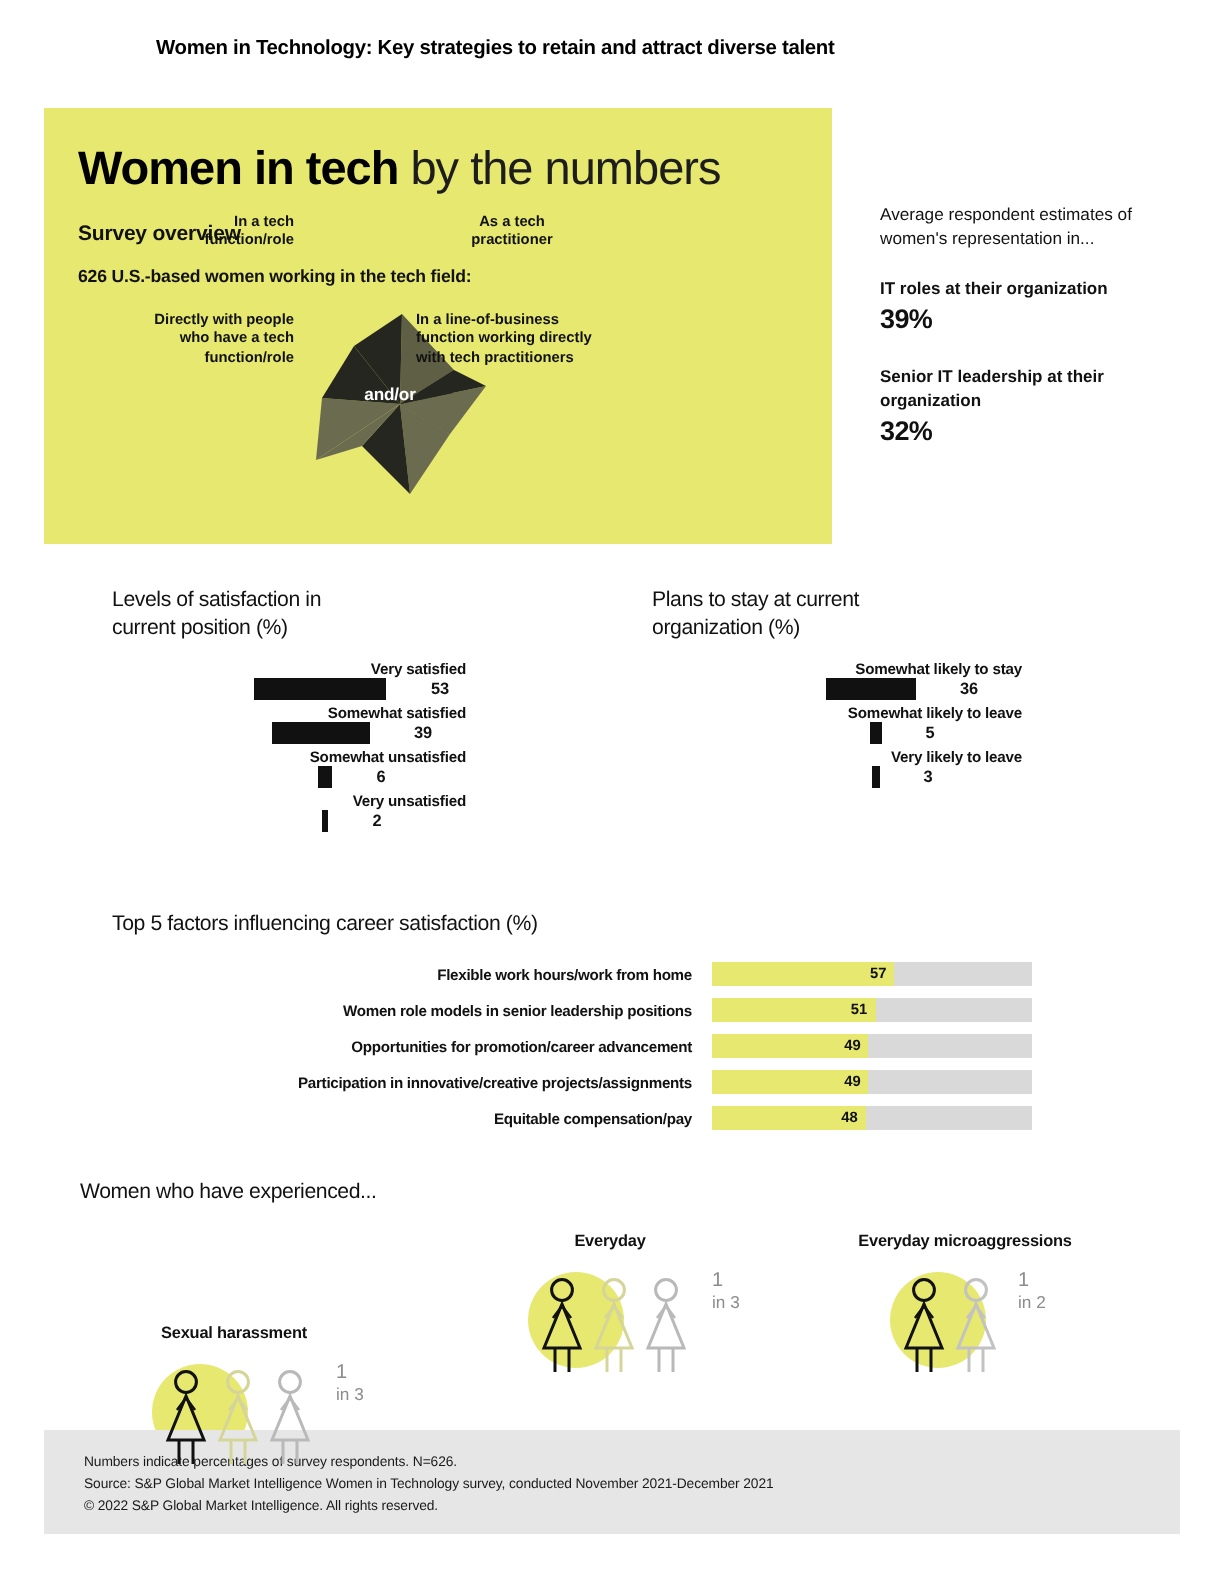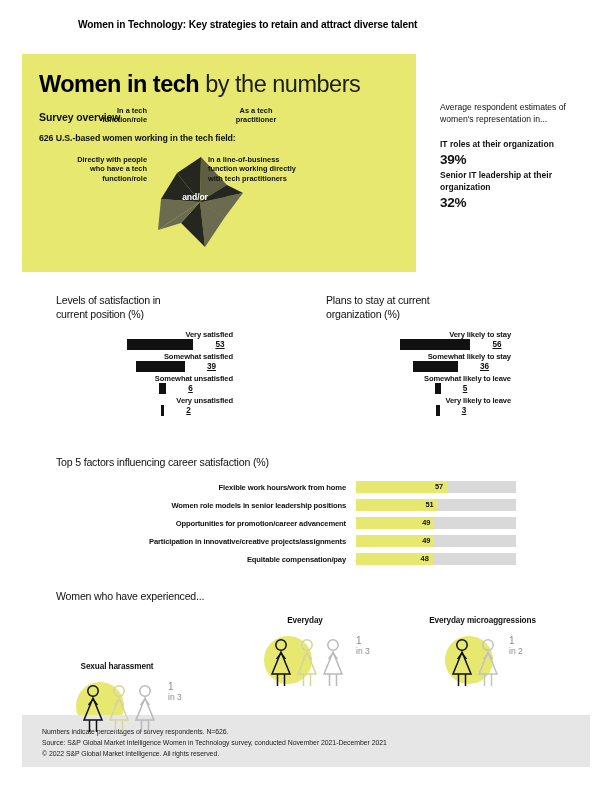--- a/index.html
+++ b/index.html
@@ -120,21 +120,21 @@
     font-size: 8.5px;
     font-weight: bold;
     line-height: 1.3;
   }
   .stat-value {
     margin-top: 2px;
     font-size: 13.5px;
     font-weight: bold;
     letter-spacing: -0.3px;
   }
-  .stat-label.second { margin-top: 3px; }
+  .stat-label.second { margin-top: 16px; }
 
   
   .sec-title {
     position: absolute;
     font-size: 10.6px;
     line-height: 1.3;
     color: #111;
     letter-spacing: -0.2px;
   }
 
@@ -155,21 +155,20 @@
     color: #111;
   }
   .bar-track { position: relative; height: 11px; display: flex; align-items: center; }
   .bar-fill { height: 11px; background: #111111; }
   .bar-val {
     font-size: 8.2px;
     font-weight: bold;
     margin-left: 22px;
     color: #111;
     white-space: nowrap;
-    text-decoration: underline;
   }
 
   
   .top5 { position: absolute; left: 56px; top: 478px; width: 460px; }
   .t5-row { display: flex; align-items: center; height: 18px; }
   .t5-label {
     width: 290px;
     text-align: right;
     font-size: 7.6px;
     font-weight: bold;
@@ -194,21 +193,21 @@
     height: 12px;
     line-height: 12px;
     font-size: 7.4px;
     font-weight: bold;
     color: #111;
   }
 
   
   .exp-title {
     position: absolute;
-    left: 56px;
+    left: 40px;
     top: 590px;
     font-size: 10.6px;
     letter-spacing: -0.2px;
   }
   .exp-group { position: absolute; top: 616px; }
   .exp-heading {
     font-size: 8.2px;
     font-weight: bold;
     text-align: center;
     color: #111;
@@ -341,27 +340,20 @@
         <div class="bar-fill" style="width:3px;"></div>
         <div class="bar-val">2</div>
       </div>
     </div>
   </div>
 
   <div class="sec-title" style="left:326px;top:294px;width:240px;white-space:pre-line;">Plans to stay at current
 organization (%)</div>
   <div class="barchart" style="left:326px;top:330px;width:250px;">
     <div class="bar-row">
-      <div class="bar-label" style="width:126px;">Very likely to stay</div>
-      <div class="bar-track">
-        <div class="bar-fill" style="width:70px;"></div>
-        <div class="bar-val">56</div>
-      </div>
-    </div>
-    <div class="bar-row">
       <div class="bar-label" style="width:126px;">Somewhat likely to stay</div>
       <div class="bar-track">
         <div class="bar-fill" style="width:45px;"></div>
         <div class="bar-val">36</div>
       </div>
     </div>
     <div class="bar-row">
       <div class="bar-label" style="width:126px;">Somewhat likely to leave</div>
       <div class="bar-track">
         <div class="bar-fill" style="width:6px;"></div>

